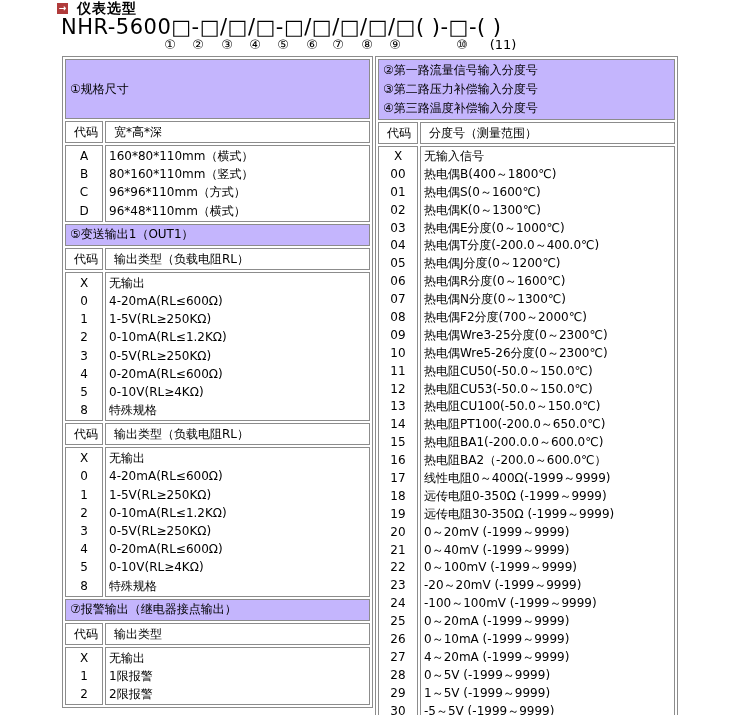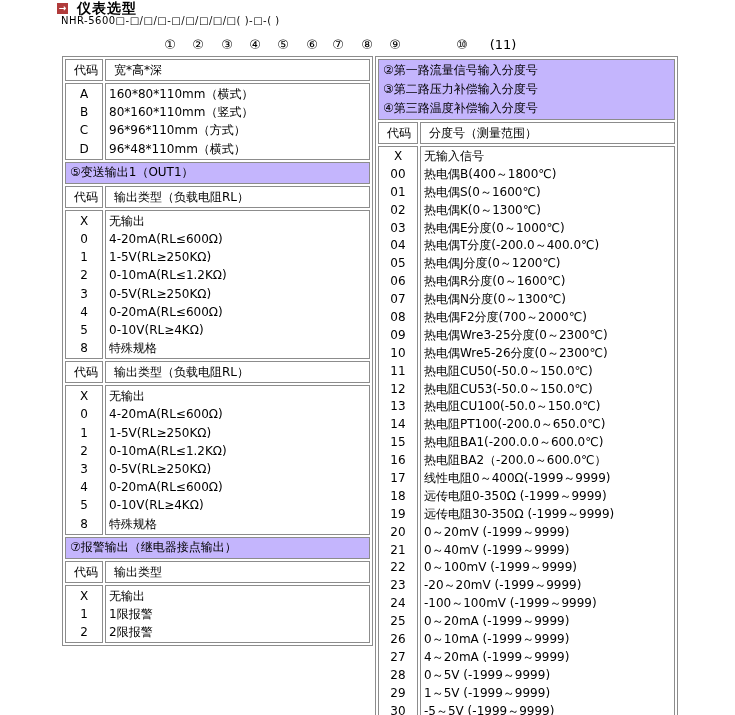--- a/index.html
+++ b/index.html
@@ -11,21 +11,21 @@
   .bullet-icon{
     position:absolute;left:57px;top:3px;width:11px;height:11px;
     background:#b03b3b;color:#fff;font-size:9px;line-height:11px;
     text-align:center;font-weight:bold;
   }
   .page-title{
     position:absolute;left:77px;top:0px;font-size:14px;font-weight:bold;
     letter-spacing:1px;
   }
   .model-line{
-    position:absolute;left:61px;top:15px;font-size:10px;white-space:nowrap;
+    position:absolute;left:61px;top:15px;font-size:21px;white-space:nowrap;
     letter-spacing:0.5px;
     text-align:center;
   }
   .markers{position:absolute;left:0;top:37px;width:735px;height:17px;font-size:13px;}
   .marker{position:absolute;top:0;transform:translateX(-50%);white-space:nowrap;}
   .marker:nth-child(1){left:170px;}
   .marker:nth-child(2){left:198px;}
   .marker:nth-child(3){left:227px;}
   .marker:nth-child(4){left:255px;}
   .marker:nth-child(5){left:283px;}
@@ -79,20 +79,23 @@
     <span class="marker">(11)</span>
   </div>
 
 <table class="spec" id="left-table">
   <colgroup>
       <col class="code-col">
       <col>
     </colgroup>
 
   <tbody>
+      <tr>
+        <td class="hdr tall" colspan="2">①规格尺寸</td>
+      </tr>
   <tr>
     <td class="sub code">代码</td>
     <td class="sub">宽*高*深</td>
   </tr>
   <tr>
     <td class="data codes">
           <div class="ln">A</div>
           <div class="ln">B</div>
           <div class="ln">C</div>
           <div class="ln">D</div>

